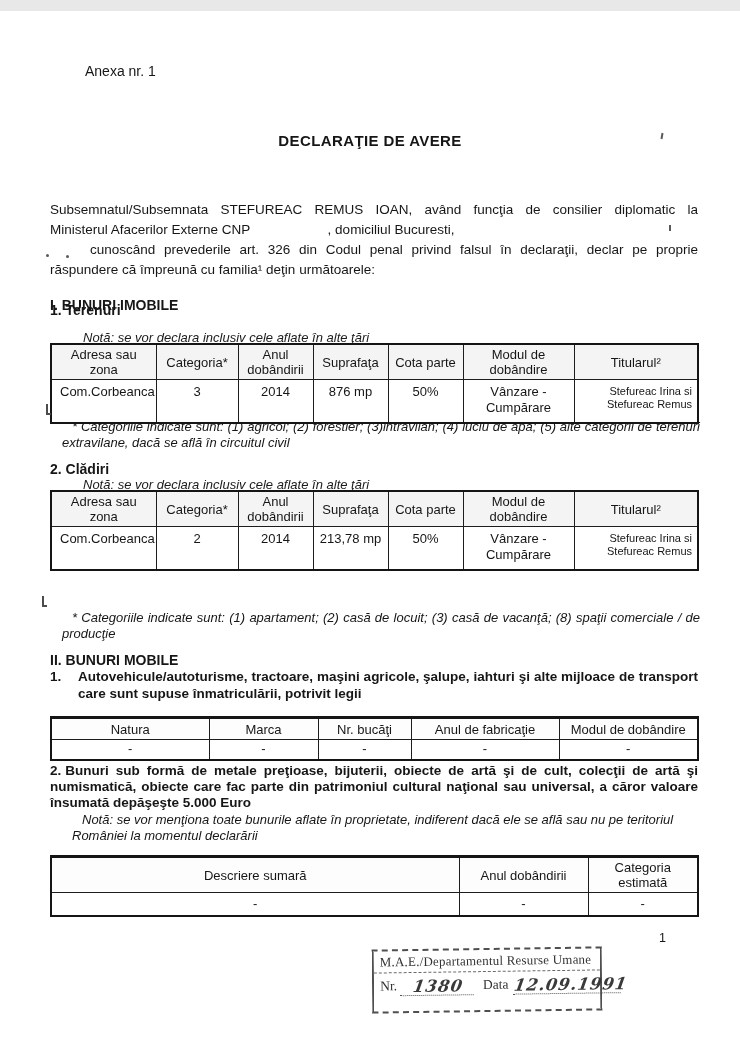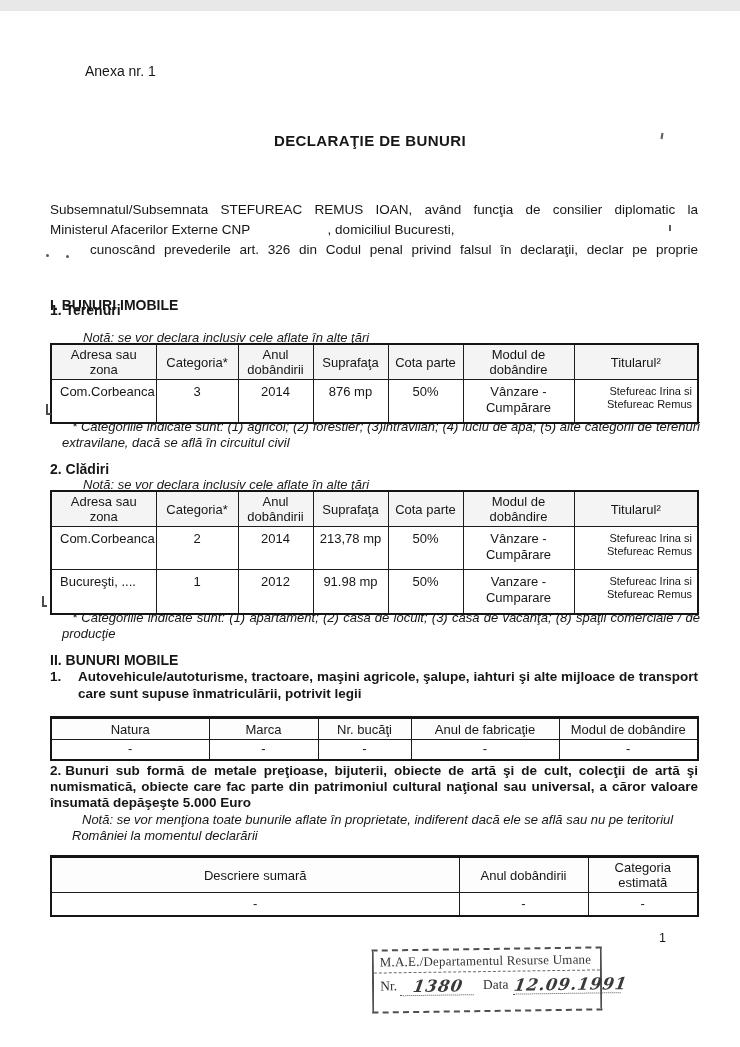--- a/index.html
+++ b/index.html
@@ -140,30 +140,31 @@
   .art-b1 { left: 46px; top: 393px; }
   .art-b2 { left: 42px; top: 585px; }
 </style>
 </head>
 <body>
 
 <div class="page">
 
   <div class="abs annex">Anexa nr. 1</div>
 
-  <div class="abs doc-title">DECLARAŢIE DE BUNURI</div>
+  <div class="abs doc-title">DECLARAŢIE DE AVERE</div>
 
   <div class="abs intro">
     <div class="intro-line justify-full">Subsemnatul/Subsemnata STEFUREAC REMUS IOAN, având funcţia de consilier diplomatic la</div>
     <div class="intro-line">
       <span>Ministerul Afacerilor Externe CNP</span>
       <span class="cnp-gap"></span>
       <span>, domiciliul Bucuresti,</span>
     </div>
     <div class="intro-line justify-full indent3">cunoscând prevederile art. 326 din Codul penal privind falsul în declaraţii, declar pe proprie</div>
+    <div class="intro-line">răspundere că împreună cu familia¹ deţin următoarele:</div>
   </div>
 
   <div class="abs sec-heading h-imobile">I. BUNURI IMOBILE</div>
   <div class="abs sec-heading h-terenuri">1. Terenuri</div>
   <div class="abs note note-terenuri">Notă: se vor declara inclusiv cele aflate în alte ţări</div>
 
   <table class="tbl tbl-terenuri">
     <colgroup>
       <col style="width:105px">
         <col style="width:82px">
@@ -220,29 +221,20 @@
       <th>Modul de dobândire</th>
       <th>Titularul²</th>
     </tr>
     <tr class="drow1">
       <td class="cell-left">Com.Corbeanca,</td>
       <td>2</td>
       <td>2014</td>
       <td>213,78 mp</td>
       <td>50%</td>
       <td>Vânzare - Cumpărare</td>
-      <td class="cell-small">Stefureac Irina si Stefureac Remus</td>
-    </tr>
-    <tr class="drow2">
-      <td class="cell-left">Bucureşti, ....</td>
-      <td>1</td>
-      <td>2012</td>
-      <td>91.98 mp</td>
-      <td>50%</td>
-      <td>Vanzare - Cumparare</td>
       <td class="cell-small">Stefureac Irina si Stefureac Remus</td>
     </tr>
   </tbody>
     </table>
 
   <div class="abs footnote fn-cladiri">* Categoriile indicate sunt: (1) apartament; (2) casă de locuit; (3) casă de vacanţă; (8) spaţii comerciale / de producţie</div>
 
   <div class="abs sec-heading h-mobile">II. BUNURI MOBILE</div>
 
   <div class="abs item-block item1">

